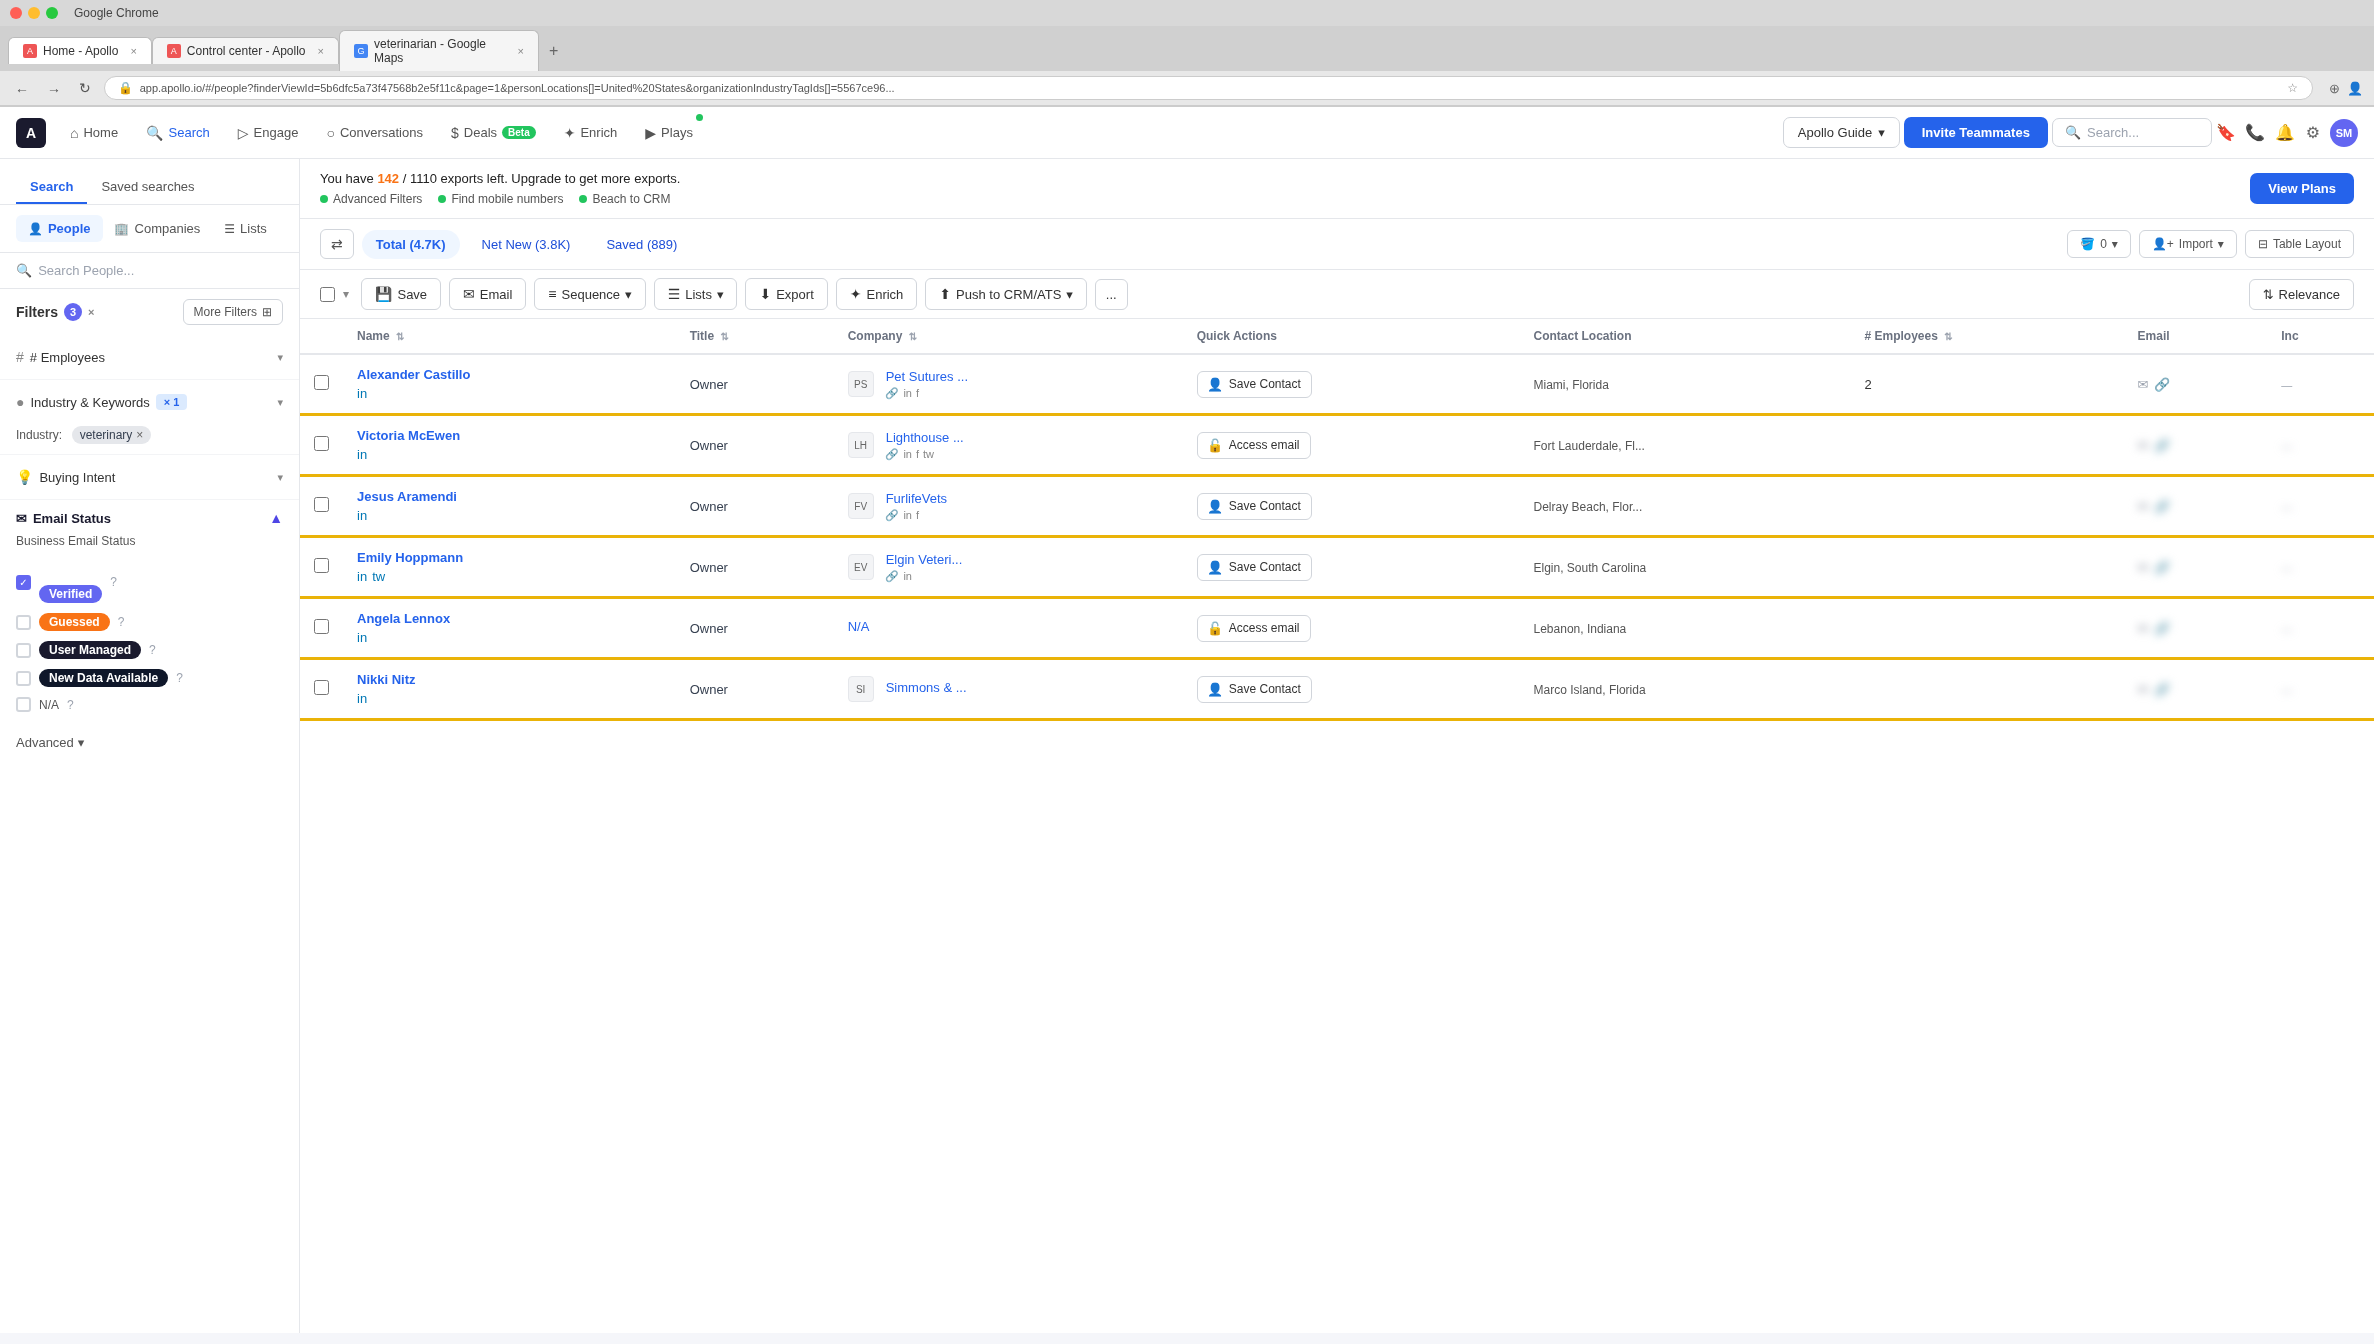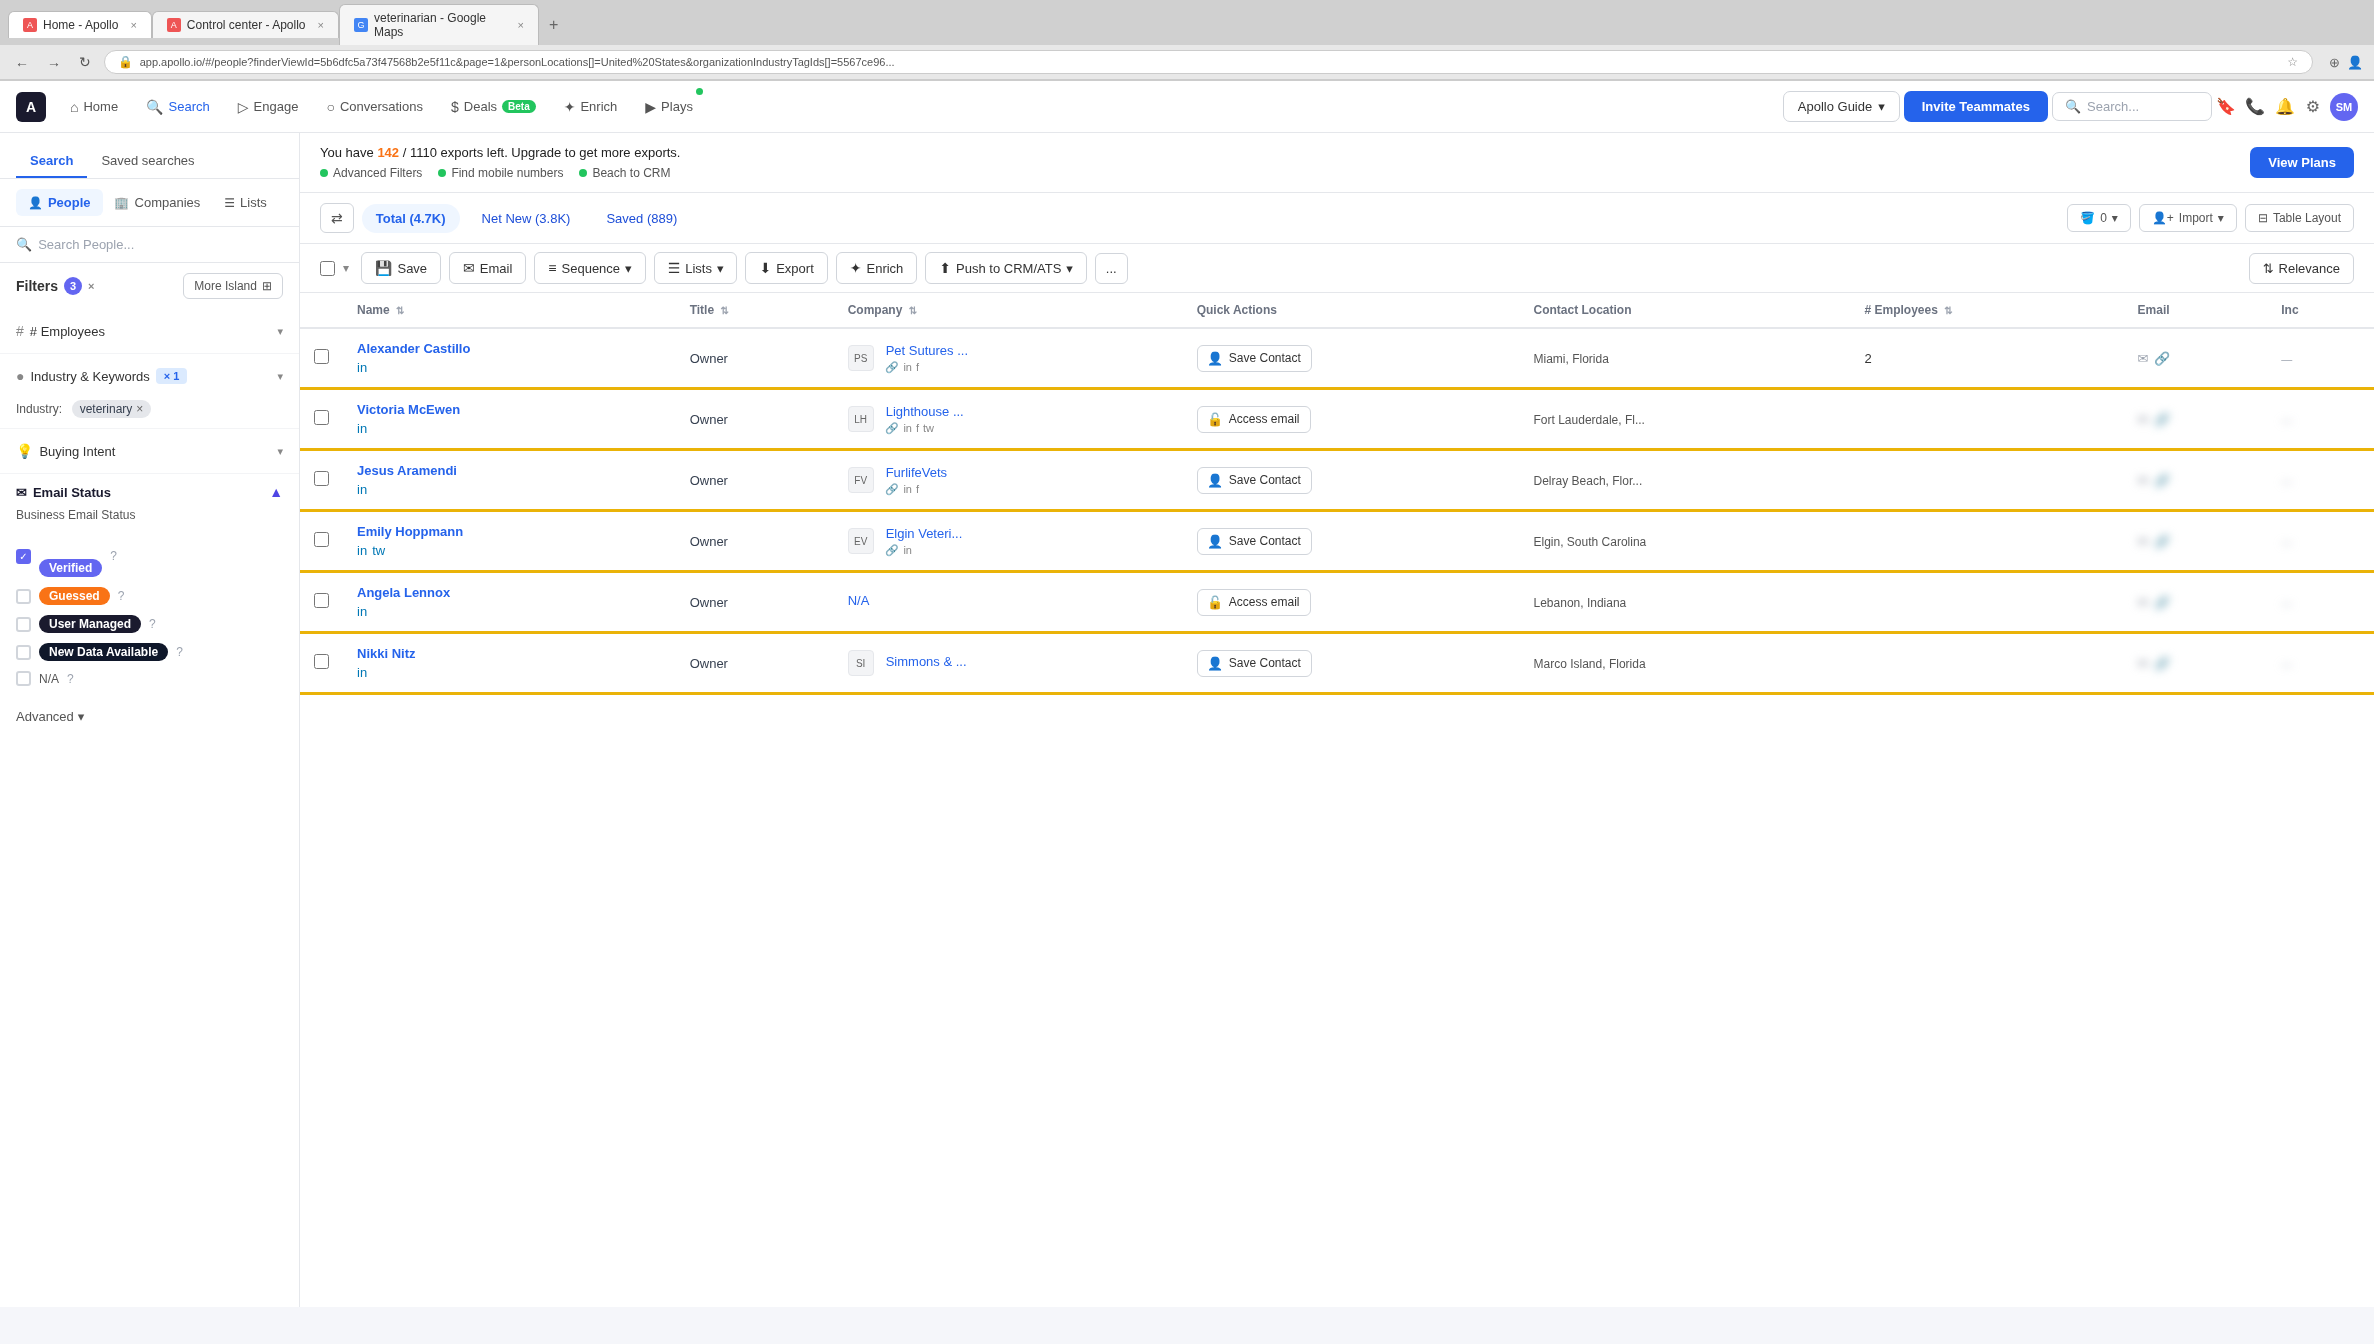--- a/index.html
+++ b/index.html
@@ -130,20 +130,28 @@
     .sort-icon { font-size: 10px; color: #9ca3af; margin-left: 3px; }
     .select-all-cb { width: 15px; height: 15px; }
     .row-cb { width: 15px; height: 15px; }
     .action-icons-cell { display: flex; gap: 6px; align-items: center; }
     .action-icon-sm { color: #9ca3af; font-size: 13px; cursor: pointer; }
   </style>
 </head>
 <body>
 
 <div class="browser-chrome">
+  <div class="browser-titlebar">
+    <div class="traffic-lights">
+      <div class="traffic-light tl-red"></div>
+      <div class="traffic-light tl-yellow"></div>
+      <div class="traffic-light tl-green"></div>
+    </div>
+    <span class="browser-title">Google Chrome</span>
+  </div>
   <div class="tabs-bar">
     <div class="browser-tab active">
       <div class="tab-icon">A</div>
       <span>Home - Apollo</span>
       <span class="tab-close">×</span>
     </div>
     <div class="browser-tab">
       <div class="tab-icon">A</div>
       <span>Control center - Apollo</span>
       <span class="tab-close">×</span>
@@ -251,21 +259,21 @@
         <input type="text" placeholder="Search People..." style="">
       </div>
 
       <div class="filters-header">
         <div class="filters-title">
           <span>Filters</span>
           <span class="filter-count-badge">3</span>
           <span class="filter-x">×</span>
         </div>
         <div class="more-filters-btn">
-          <span>More Island</span>
+          <span>More Filters</span>
           <span>⊞</span>
         </div>
       </div>
 
       <div class="filter-section">
         <div class="filter-section-header">
           <div class="filter-section-title">
             <span class="filter-icon">#</span>
             <span># Employees</span>
           </div>

